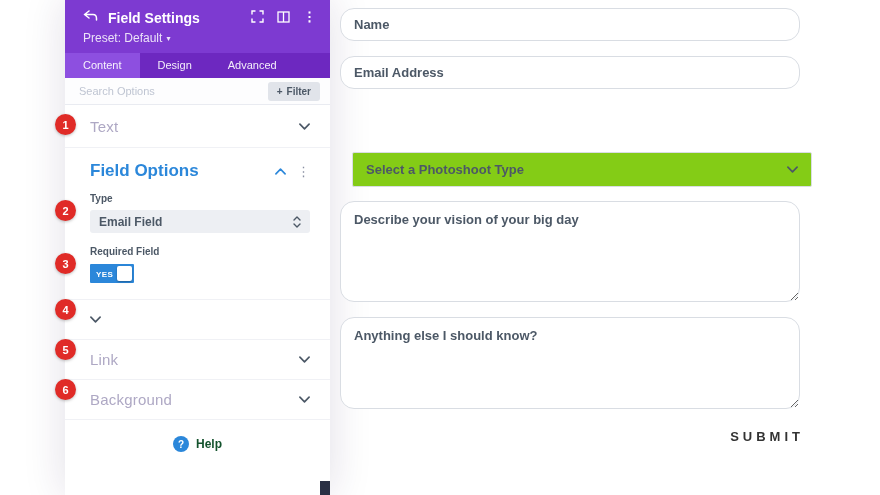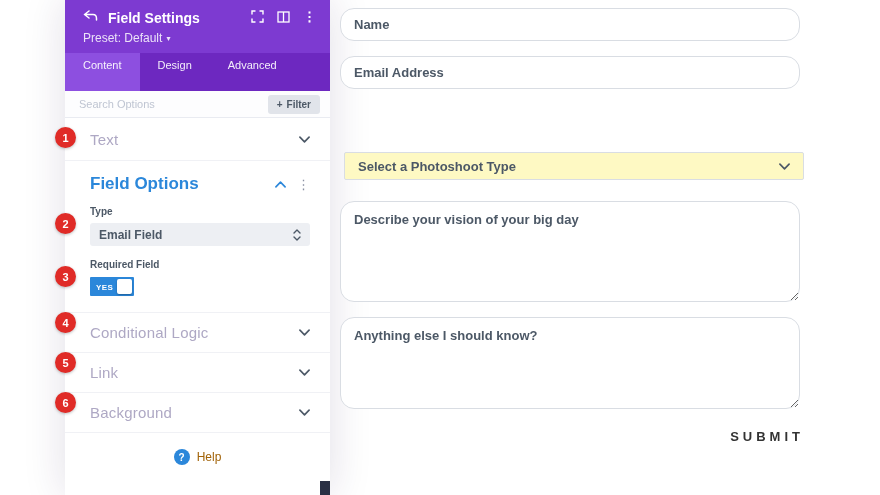--- a/index.html
+++ b/index.html
@@ -13,21 +13,21 @@
   .panel-header { background:#7d3ad1; padding:10px 14px 5px 18px; display:flex; align-items:flex-start; }
   .back-btn { display:flex; align-items:center; margin-right:10px; cursor:pointer; }
   .panel-title { color:#fff; font-size:14px; font-weight:bold; flex:1; }
   .hdr-icons { display:flex; align-items:center; gap:13px; }
   .hdr-icons .dots { color:#fff; font-size:13px; font-weight:bold; line-height:1; cursor:pointer; }
 
   .preset-row { background:#7d3ad1; padding:0 18px 8px 18px; display:flex; align-items:center; gap:4px; }
   .preset-label { color:rgba(255,255,255,.85); font-size:12px; }
   .preset-caret { color:rgba(255,255,255,.85); font-size:8px; }
 
-  .tabs { display:flex; background:#6d28c0; height:38px; }
+  .tabs { display:flex; background:#6d28c0; height:25px; }
   .tab { padding:0 18px; line-height:25px; font-size:11px; color:rgba(255,255,255,.92); cursor:pointer; }
   .tab.active { background:#8d4fe0; }
 
   .search-row { height:27px; display:flex; align-items:center; padding:0 10px 0 14px;
                 background:#fdfdfe; border-bottom:1px solid #e9ebf1; }
   .search-input { flex:1; border:none; outline:none; background:transparent; font-size:11px; color:#666;
                   font-family:"Liberation Sans", sans-serif; }
   .search-input::placeholder { color:#bfc5d2; opacity:1; }
   .filter-btn { background:#e1e4ea; border-radius:3px; padding:4px 9px; display:flex; align-items:center; gap:4px;
                 font-size:10px; font-weight:bold; color:#4c5866; cursor:pointer; }
@@ -62,39 +62,39 @@
 
   .toggle { position:relative; width:44px; height:19px; background:#2b87da; border-radius:1px; cursor:pointer; }
   .toggle-on-label { position:absolute; left:6px; top:50%; transform:translateY(-50%); color:#fff;
                      font-size:8px; font-weight:bold; letter-spacing:.4px; }
   .toggle-knob { position:absolute; right:2px; top:2px; width:15px; height:15px; background:#fff;
                  border-radius:2px; box-shadow:0 1px 2px rgba(0,0,0,.3); }
 
   .help-row { display:flex; align-items:center; justify-content:center; gap:7px; margin-top:16px; cursor:pointer; }
   .help-icon { width:16px; height:16px; border-radius:50%; background:#2b87da; color:#fff; font-size:10px;
                font-weight:bold; display:flex; align-items:center; justify-content:center; }
-  .help-label { font-size:12px; font-weight:normal; color:#a16207; }
+  .help-label { font-size:12px; font-weight:bold; color:#14532d; }
 
   .badge { position:absolute; left:-10px; width:21px; height:21px; border-radius:50%; background:#e02b27;
            color:#fff; font-size:11px; font-weight:bold; display:flex; align-items:center; justify-content:center;
            z-index:5; box-shadow:0 1px 3px rgba(0,0,0,.25); }
   .b1{top:9px} .b2{top:95px} .b3{top:148px} .b4{top:194px} .b5{top:234px} .b6{top:274px}
 
   .drag-handle { position:absolute; right:0; bottom:0; width:10px; height:14px; background:#2a3044; cursor:nwse-resize; }
 
   
   .form-area { position:absolute; left:340px; top:0; width:460px; height:495px; }
   .f-input, .f-ta { position:absolute; left:0; width:460px; border:1px solid #d9dde3; border-radius:14px;
             background:#fff; outline:none; color:#4c5866; font-family:"Liberation Sans", sans-serif;
             font-size:13px; font-weight:bold; }
   .f-input { height:33px; padding:0 13px; }
   .f-input::placeholder, .f-ta::placeholder { color:#4c5866; opacity:1; }
   #f-name{top:8px} #f-email{top:56px} #f-budget{top:104px}
-  .f-select { position:absolute; top:152px; left:4px; width:460px; height:28px; border:1px solid #d9dde3;
-              border-radius:2px; background:#fef9c3; display:flex; align-items:center; justify-content:space-between;
+  .f-select { position:absolute; top:152px; left:12px; width:460px; height:35px; border:1px solid #d9dde3;
+              border-radius:2px; background:#84cc16; display:flex; align-items:center; justify-content:space-between;
               padding:0 13px; cursor:pointer; }
   .f-select-text { font-size:13px; font-weight:bold; color:#4c5866; }
   .f-ta { padding:10px 13px; }
   #ta-vision{top:201px; height:101px} #ta-notes{top:317px; height:92px}
 
   .submit { position:absolute; top:427px; right:0; cursor:pointer; text-align:right; }
   .submit-label { display:inline-block; font-size:13px; font-weight:bold; letter-spacing:4px; color:#333;
                   margin-right:-4px; }
   .submit-line { height:2px; background:#333; width:52px; margin:6px 0 0 auto; }
 
@@ -182,21 +182,20 @@
         </div>
 
         <div class="opt-label second">Required Field</div>
         <div class="toggle">
           <span class="toggle-on-label">YES</span>
           <span class="toggle-knob"></span>
         </div>
       </div>
 
       <div class="section-row row-h40">
-        <span class="collapsed-title">Conditional Logic</span>
         <svg class="chev" viewBox="0 0 12 7">
             <polyline points="1,1 6,6 11,1"></polyline>
           </svg>
       </div>
 
       <div class="section-row row-h40">
         <span class="collapsed-title">Link</span>
         <svg class="chev" viewBox="0 0 12 7">
             <polyline points="1,1 6,6 11,1"></polyline>
           </svg>

